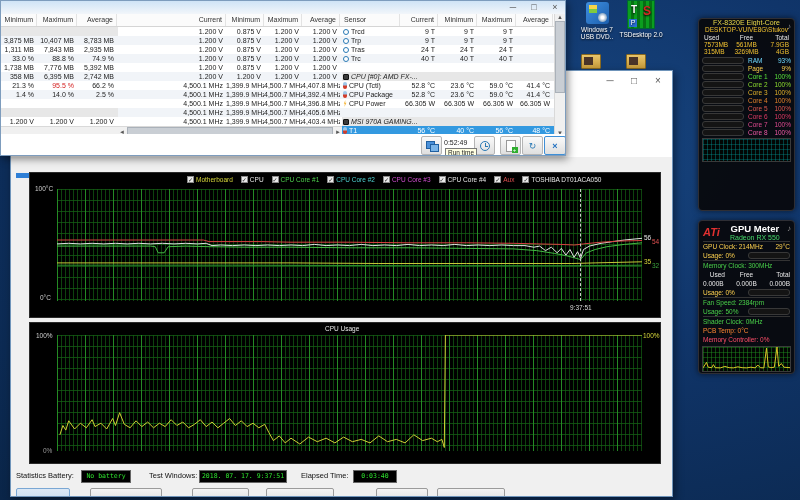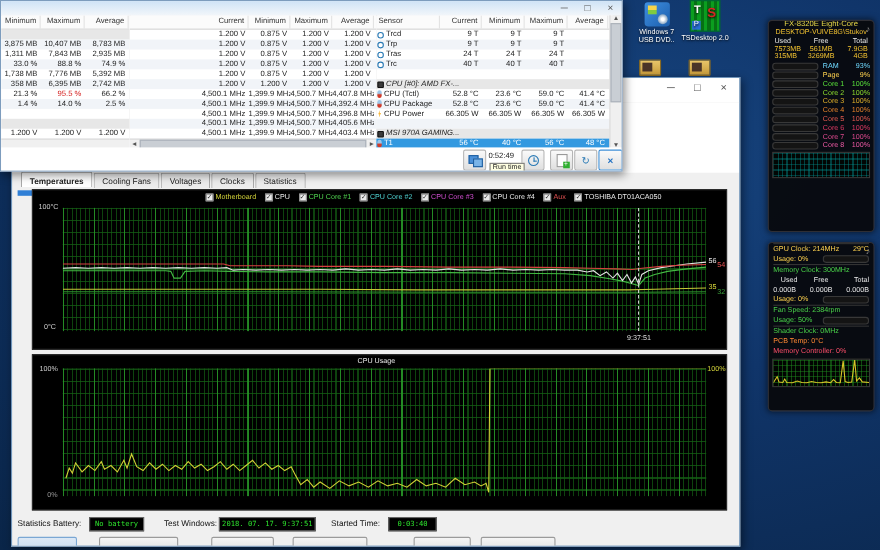--- a/index.html
+++ b/index.html
@@ -123,27 +123,20 @@
 
 <div id="aida" class="win">
   <div id="aida-titlebar">
     <div class="cap-btns" style="right:8px;top:3px;gap:12px;font-size:10px;line-height:14px">
       <span>─</span>
       <span>□</span>
       <span>×</span>
     </div>
   </div>
   <div id="aida-body-top"></div>
-  <div class="tabstrip" id="tabstrip">
-      <div class="tab active">Temperatures</div>
-      <div class="tab">Cooling Fans</div>
-      <div class="tab">Voltages</div>
-      <div class="tab">Clocks</div>
-      <div class="tab">Statistics</div>
-    </div>
   <div class="abs" style="left:5px;top:102px;width:16px;height:5px;background:#2f7fd6"></div>
 
   <div class="chartbox" id="temp-chart">
     <div class="legend" id="legend">
         <span class="leg">
           <span class="cb">✓</span>
           <span style="color: rgb(214, 214, 58);">Motherboard</span>
         </span>
         <span class="leg">
           <span class="cb">✓</span>
@@ -202,21 +195,21 @@
         <svg width="585" height="116" style="position: absolute; left: 0px; top: 0px;">
           <polyline points="2.9,99.8 5.9,90.5 8.8,95.1 11.7,85.8 17.6,94.0 23.4,88.2 29.3,92.8 35.1,84.7 38.0,91.6 43.9,88.2 49.7,94.0 55.6,83.5 58.5,90.5 62.6,77.7 67.3,89.3 73.1,92.8 79.0,85.8 84.8,91.6 90.7,87.0 96.5,92.8 102.4,88.2 108.2,91.6 114.1,84.7 119.9,90.5 125.8,87.0 131.6,92.8 137.5,89.3 143.3,84.7 149.2,91.6 155.0,87.0 160.9,92.8 166.7,88.2 172.6,83.5 178.4,90.5 184.3,85.8 190.1,91.6 196.0,88.2 201.8,92.8 207.7,89.3 211.8,97.4 216.4,105.6 222.3,100.9 228.2,107.9 234.0,103.2 242.8,109.0 251.5,102.1 260.3,106.7 269.1,103.2 277.9,107.9 286.6,102.1 295.4,106.7 304.2,104.4 313.0,107.9 321.8,100.9 330.5,106.7 339.3,104.4 348.1,107.9 356.8,99.8 365.6,105.6 374.4,103.2 380.3,106.7 384.9,104.4 387.3,112.5 388.4,0.0 438.8,0.0 497.3,0.0 555.8,0.0 585.0,0.0" fill="none" stroke="#cfcf35" stroke-width="1"></polyline>
         </svg>
       </div>
   </div>
 
   <span class="stlab" style="left:5px;top:399px">Statistics Battery:</span>
   <span class="lcd" style="left:70px;top:399px;width:48px">No battery</span>
   <span class="stlab" style="left:138px;top:399px">Test Windows:</span>
   <span class="lcd" style="left:188px;top:399px;width:86px">2018. 07. 17. 9:37:51</span>
-  <span class="stlab" style="left:290px;top:399px">Started Time:</span>
+  <span class="stlab" style="left:290px;top:399px">Elapsed Time:</span>
   <span class="lcd" style="left:342px;top:399px;width:42px">0:03:40</span>
 
   <div class="cutbtn" style="left:5px;width:52px;background:linear-gradient(#dce8f5,#c4d8ee);border-color:#7aa7d4"></div>
   <div class="cutbtn" style="left:79px;width:70px"></div>
   <div class="cutbtn" style="left:181px;width:55px"></div>
   <div class="cutbtn" style="left:255px;width:66px"></div>
   <div class="cutbtn" style="left:365px;width:50px"></div>
   <div class="cutbtn" style="left:426px;width:66px"></div>
 </div>
 
@@ -603,20 +596,27 @@
         <span class="btrack"><span class="bfill" style="width: 100%; background: linear-gradient(rgb(255, 142, 208), rgb(176, 22, 104));"></span></span>
         <span class="blab" style="color: rgb(238, 90, 165);">Core 8</span>
         <span class="bpct" style="color: rgb(238, 90, 165);">100%</span>
       </div>
     </div>
   <div class="minigraph grid-teal" style="height:22px"></div>
 </div>
 
 <div id="gpu-gadget" class="gadget">
   <span class="g-note">♪</span>
+  <div style="display:flex;align-items:center;padding:2px 4px 0">
+    <span style="color:#e03030;font-weight:bold;font-style:italic;font-size:11px">ATi</span>
+    <div style="flex:1;text-align:center">
+      <div class="gtxt" style="color:#fff;font-weight:bold;font-size:9.5px">GPU Meter</div>
+      <div class="gtxt" style="color:#46d86a;font-size:7px">Radeon RX 550</div>
+    </div>
+  </div>
   <div style="padding:0 4px;font-size:6.5px;line-height:9px">
     <div style="display:flex;color:#ffd24f;border-top:1px solid #333">
       <span>GPU Clock: 214MHz</span>
       <span style="margin-left:auto">29°C</span>
     </div>
     <div style="display:flex;align-items:center;color:#ffd24f">
       <span>Usage: 0%</span>
       <span class="btrack" style="margin-left:auto"><span class="bfill" style="width:0"></span></span>
     </div>
     <div style="color:#49d049;border-top:1px solid #333">Memory Clock: 300MHz</div>

